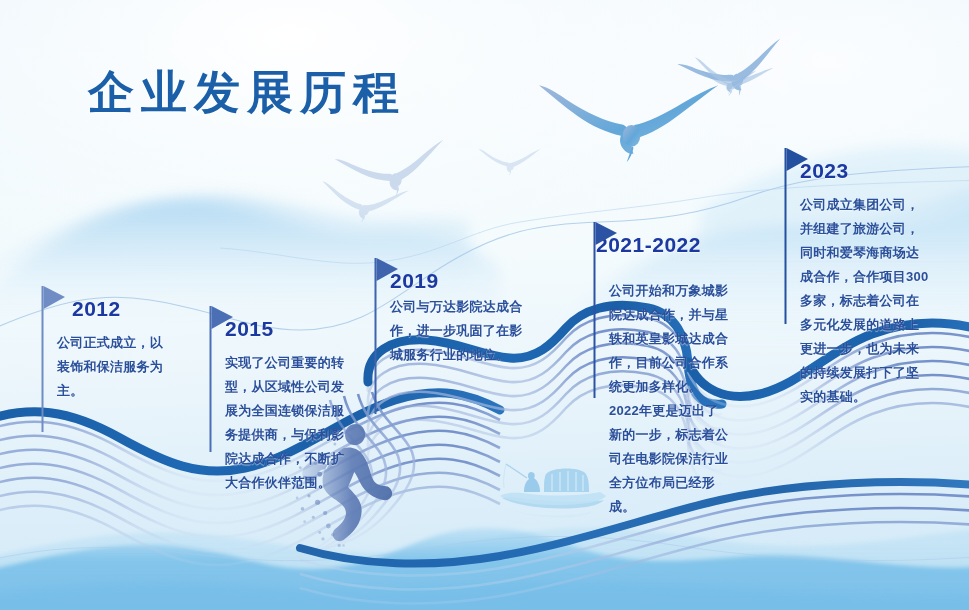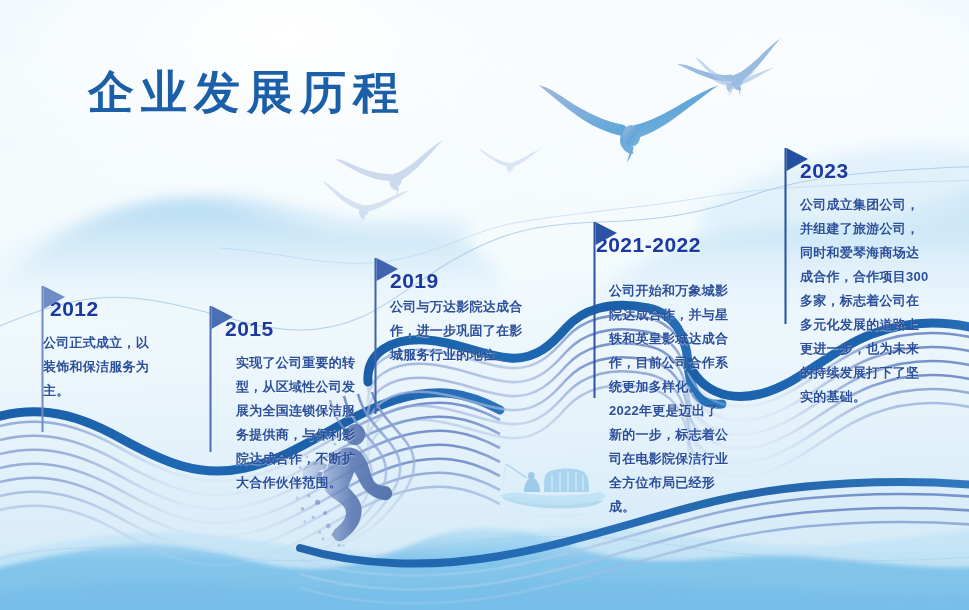--- a/index.html
+++ b/index.html
@@ -37,26 +37,26 @@
     letter-spacing:.5px; white-space:nowrap;
     text-shadow:0 1px 1px rgba(255,255,255,.7);
   }
   .desc{
     font-size:13px; line-height:1.85; color:#2a4f9b;
     font-weight:700; letter-spacing:.25px;
     text-shadow:0 1px 1px rgba(255,255,255,.55);
   }
 
   #ms-2012{ left:40px;  top:282px; width:150px; }
-  #ms-2012 .year{ margin-left:10px; margin-top:15px; }
-  #ms-2012 .desc{ margin-left:3px; margin-top:10px; width:118px; }
+  #ms-2012 .year{ margin-left:32px; margin-top:15px; }
+  #ms-2012 .desc{ margin-left:17px; margin-top:10px; width:118px; }
 
   #ms-2015{ left:208px; top:302px; width:152px; }
   #ms-2015 .year{ margin-left:17px; margin-top:15px; }
-  #ms-2015 .desc{ margin-left:28px; margin-top:10px; width:120px;font-family:Liberation Serif, serif; }
+  #ms-2015 .desc{ margin-left:17px; margin-top:10px; width:120px;font-family:Liberation Serif, serif; }
 
   #ms-2019{ left:373px; top:254px; width:160px; }
   #ms-2019 .year{ margin-left:17px; margin-top:15px; }
   #ms-2019 .desc{ margin-left:17px; margin-top:2px; width:138px; }
 
   #ms-2021{ left:592px; top:218px; width:160px; }
   #ms-2021 .year{ margin-left:4px; margin-top:15px; }
   #ms-2021 .desc{ margin-left:17px; margin-top:22px; width:122px; }
 
   #ms-2023{ left:783px; top:144px; width:170px; }

